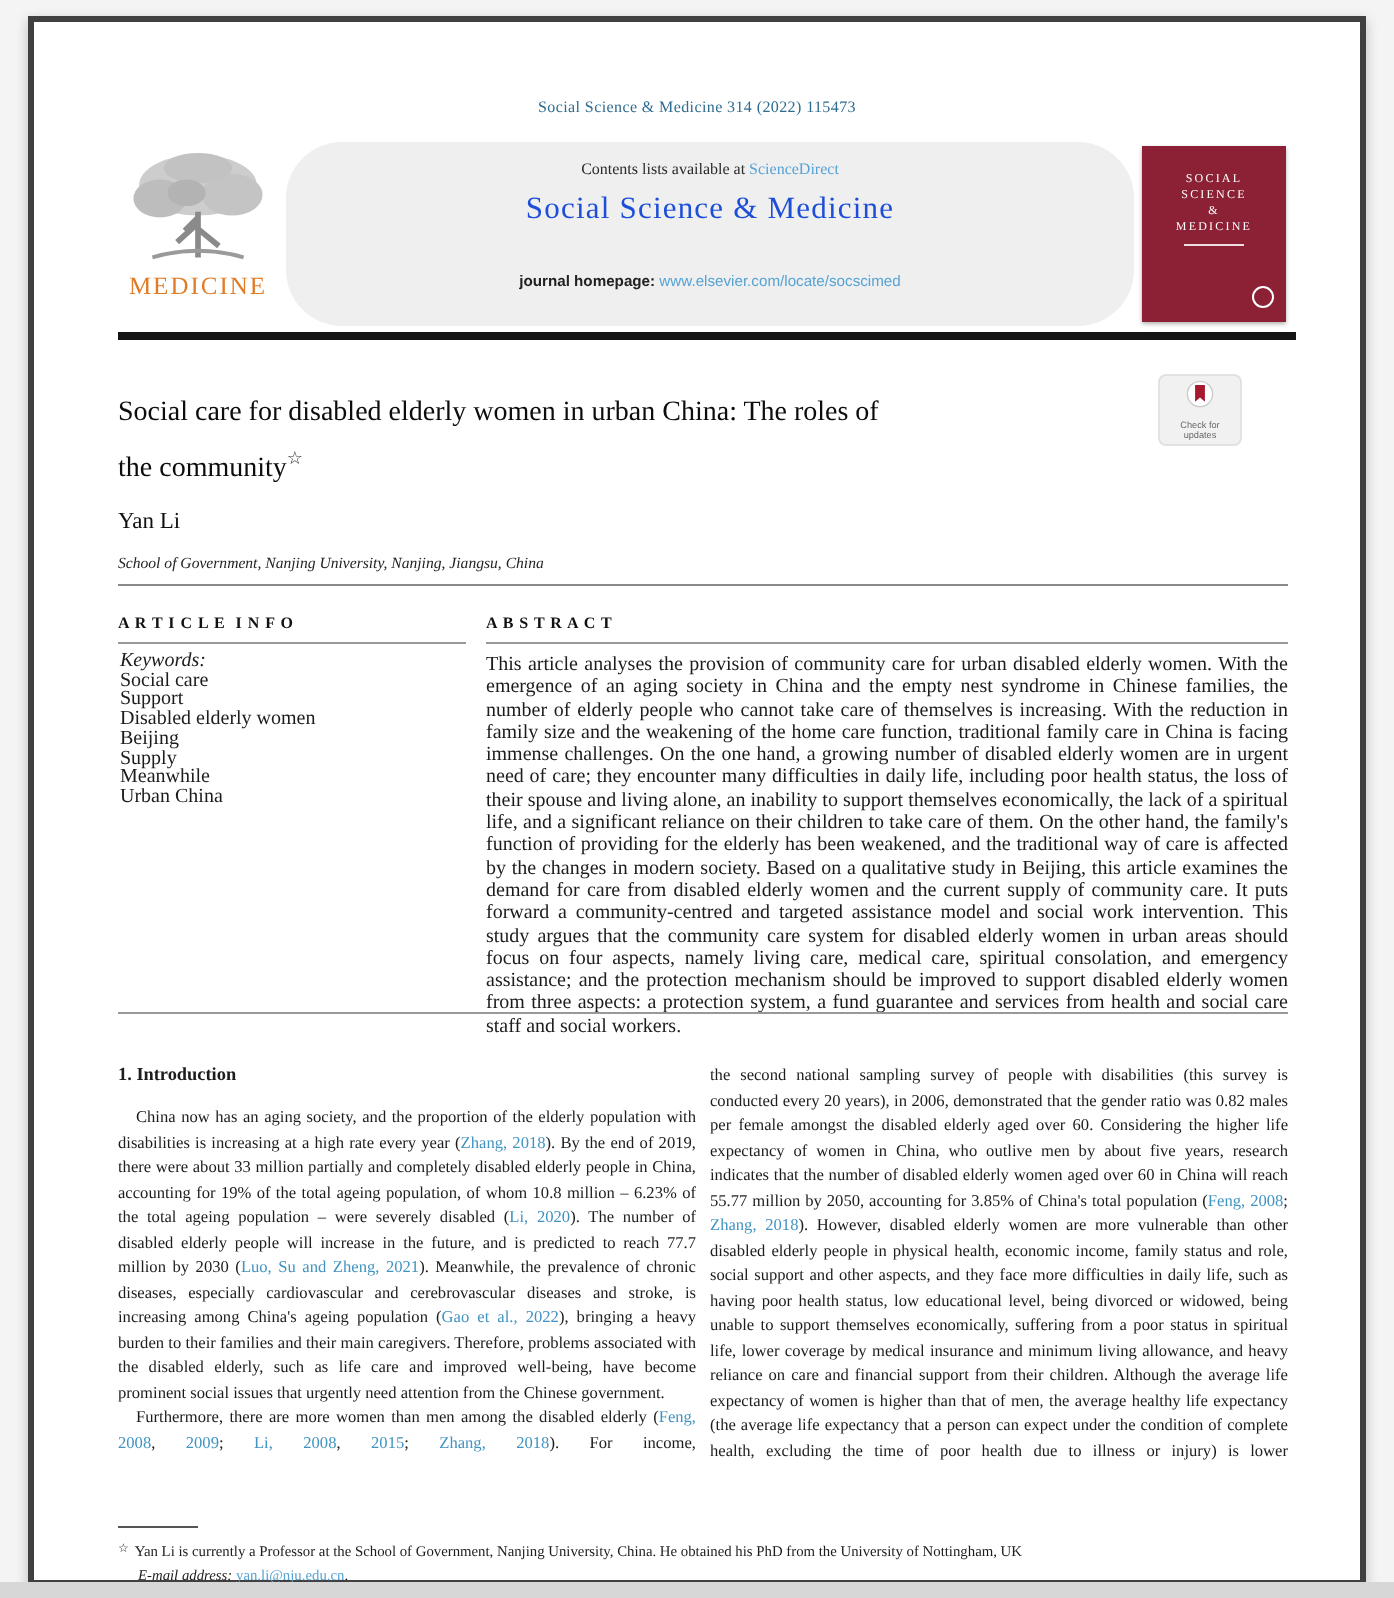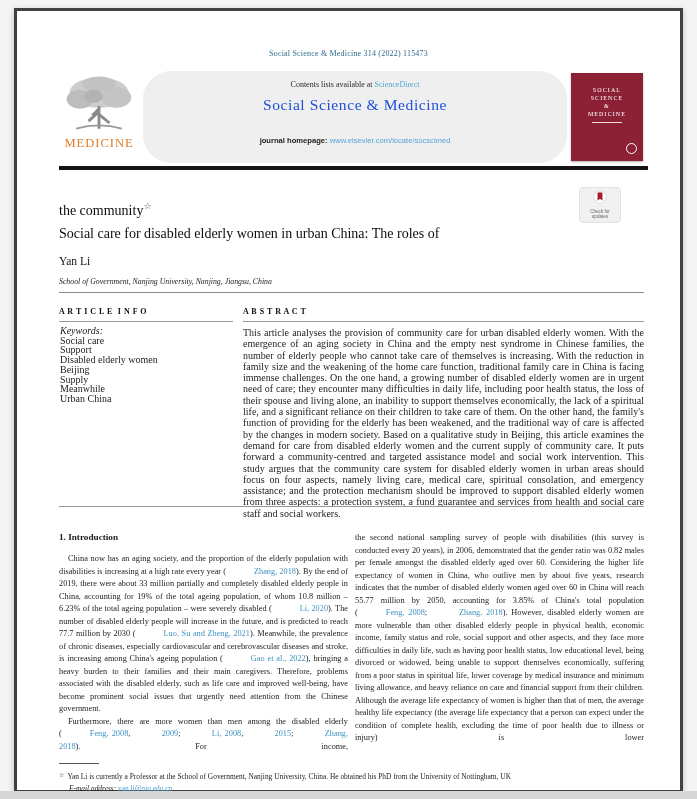--- a/index.html
+++ b/index.html
@@ -45,21 +45,21 @@
   .abstract-text{left:226px;top:316px;width:401px;font-size:10px;line-height:11.3px;text-align:justify;}
   .abs-bottom-rule{left:42px;top:495px;width:585px;background:#999;}
   
   .intro-head{left:42px;top:521px;font-size:9.2px;font-weight:bold;}
   .col{width:289px;font-size:8.3px;line-height:12.5px;text-align:justify;}
   .col-left{left:42px;top:542px;}
   .col-right{left:338px;top:521px;}
   .col p{margin:0;}
   .col p.indent{text-indent:9px;}
   .col p.cont{text-align-last:justify;}
-  .cite{color:#4193c1;cursor:pointer;padding-left:28px;}
+  .cite{color:#4193c1;cursor:pointer;}
   
   .footnote-rule{left:42px;top:752px;width:40px;background:#555;}
   .footnote{left:42px;top:759px;width:585px;font-size:7.4px;line-height:11.5px;}
   .fn-marker{font-size:6px;vertical-align:2px;margin-right:3px;}
   .fn-email-label{font-style:italic;}
   .fn-indent{margin-left:10px;}
   .bottom-edge{left:0;top:791px;width:697px;height:8px;background:#d7d7d7;}
 </style>
 </head>
 <body>
@@ -105,22 +105,22 @@
       <circle cx="10" cy="10" r="9" fill="#ffffff" stroke="#cccccc"></circle>
       <path d="M6.5 3.5 h7 v12 l-3.5-3 l-3.5 3 Z" fill="#a6192e"></path>
     </svg>
     <div class="badge-text">
       <div>Check for</div>
       <div>updates</div>
     </div>
   </div>
 
   <div class="abs title">
+    <div>Social care for disabled elderly women in urban China: The roles of</div>
     <div><span>the community</span><span class="title-mark">☆</span></div>
-    <div>Social care for disabled elderly women in urban China: The roles of</div>
   </div>
   <div class="abs author">Yan Li</div>
   <div class="abs affiliation">School of Government, Nanjing University, Nanjing, Jiangsu, China</div>
   <div class="abs hairline rule-affil"></div>
 
   <div class="abs info-head">A R T I C L E  I N F O</div>
   <div class="abs abs-head">A B S T R A C T</div>
   <div class="abs hairline info-rule"></div>
   <div class="abs hairline abs-rule"></div>
 

